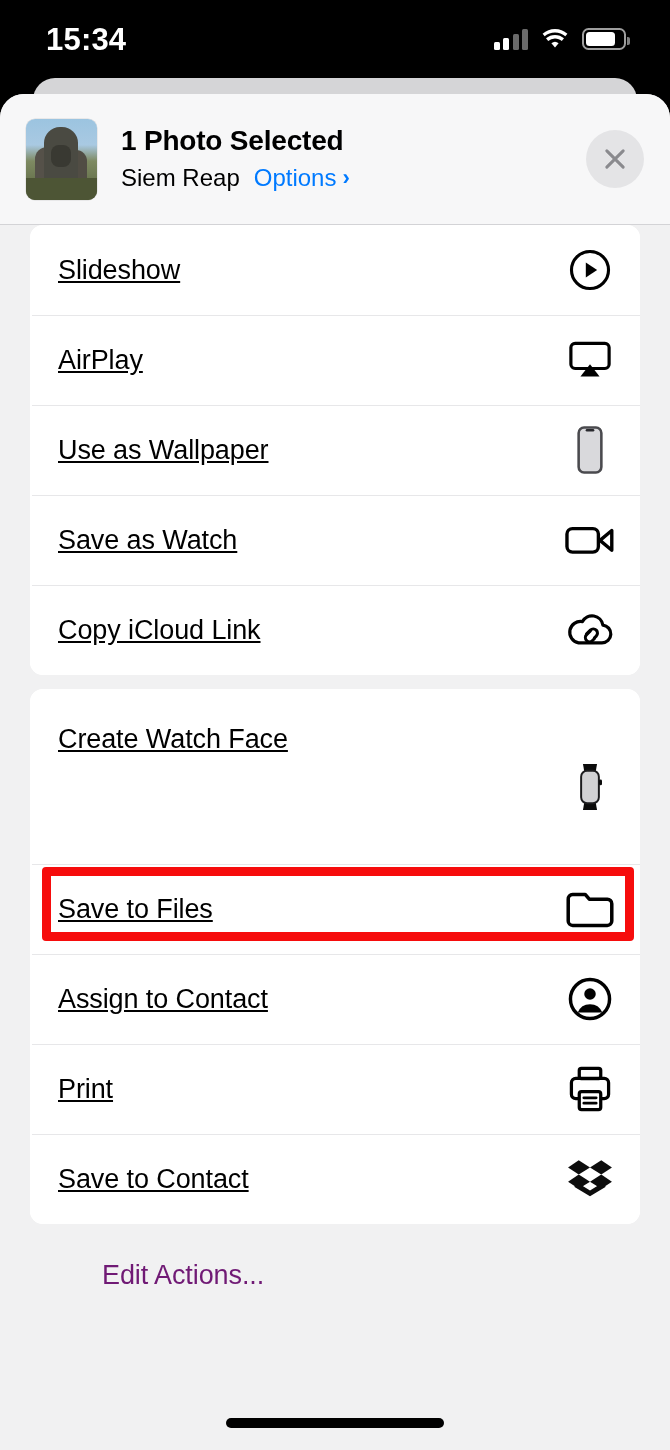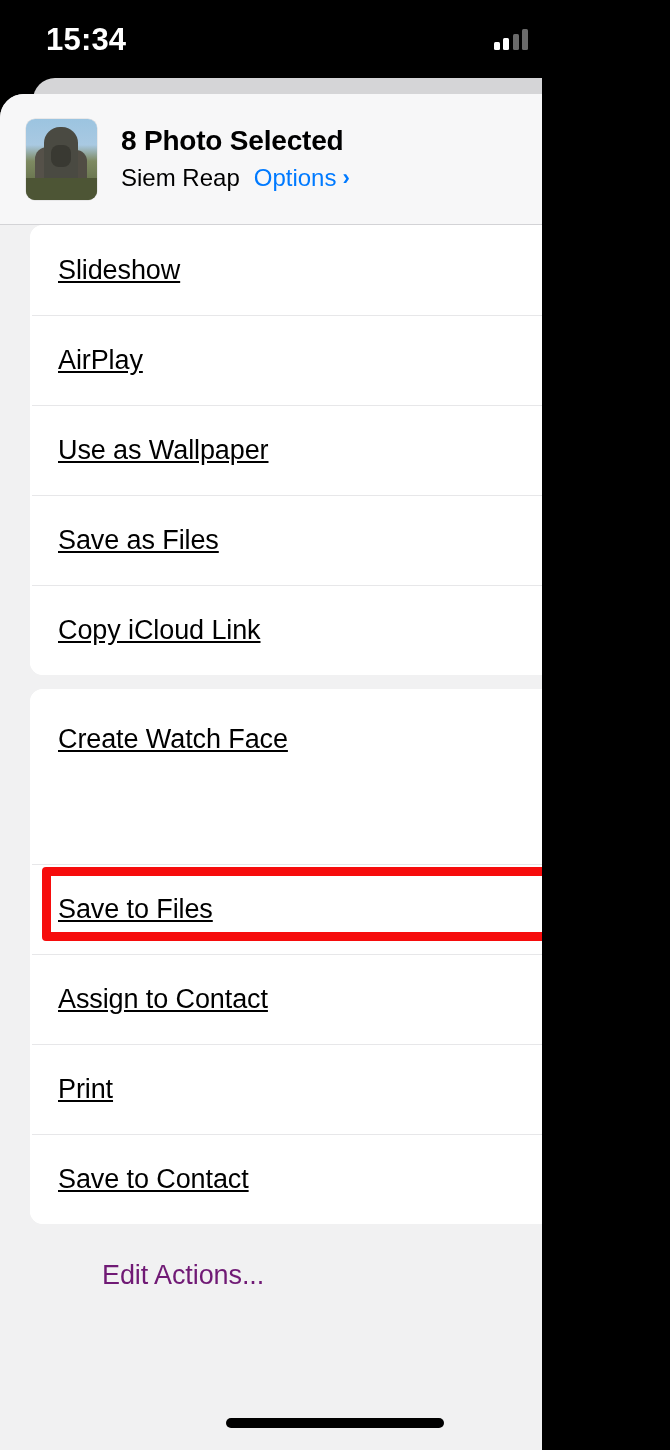--- a/index.html
+++ b/index.html
@@ -4,21 +4,21 @@
 <style>
   * { margin:0; padding:0; box-sizing:border-box; }
   html, body {
     width:670px; height:1450px;
     background:#000;
     font-family:"Liberation Sans", sans-serif;
     -webkit-font-smoothing:antialiased;
   }
   .screen {
     position:relative;
-    width:542px; height:1450px;
+    width:670px; height:1450px;
     background:#000;
     overflow:hidden;
   }
 
   
   .statusbar {
     position:absolute; top:0; left:0;
     width:670px; height:78px;
     background:#000;
     display:flex; align-items:center;
@@ -204,21 +204,21 @@
   <div class="ghost-card"></div>
 
   <div class="sheet">
 
     <div class="sheet-header">
       <div class="thumb">
         <div class="tower"></div>
         <div class="ground"></div>
       </div>
       <div class="header-text">
-        <div class="header-title">8 Photo Selected</div>
+        <div class="header-title">1 Photo Selected</div>
         <div class="header-sub">
           <span class="sub-place">Siem Reap</span>
           <span class="sub-options">
             <span>Options</span>
             <span class="chev">›</span>
           </span>
         </div>
       </div>
       <div class="close-btn">
         <svg viewBox="0 0 24 24">
@@ -255,21 +255,21 @@
           <div class="row-label">Use as Wallpaper</div>
           <div class="row-icon">
             <svg width="26" height="48" viewBox="0 0 16 30">
               <rect x="0.9" y="0.9" width="14.2" height="28.2" rx="3.4" fill="#d9d9dc" stroke="#4a4a4e" stroke-width="1.6"></rect>
               <rect x="5.3" y="1.9" width="5.4" height="1.5" rx="0.75" fill="#2a2a2e"></rect>
             </svg>
           </div>
         </div>
 
         <div class="row">
-          <div class="row-label">Save as Files</div>
+          <div class="row-label">Save as Watch</div>
           <div class="row-icon">
             <svg width="50" height="40" viewBox="0 0 28 20">
               <rect x="1.1" y="3.6" width="17.6" height="13.2" rx="3.1" fill="none" stroke="#000" stroke-width="1.9"></rect>
               <path d="M19.6 10.2l6.6-5.5v11z" fill="none" stroke="#000" stroke-width="1.9" stroke-linejoin="round"></path>
             </svg>
           </div>
         </div>
 
         <div class="row">
           <div class="row-label">Copy iCloud Link</div>

